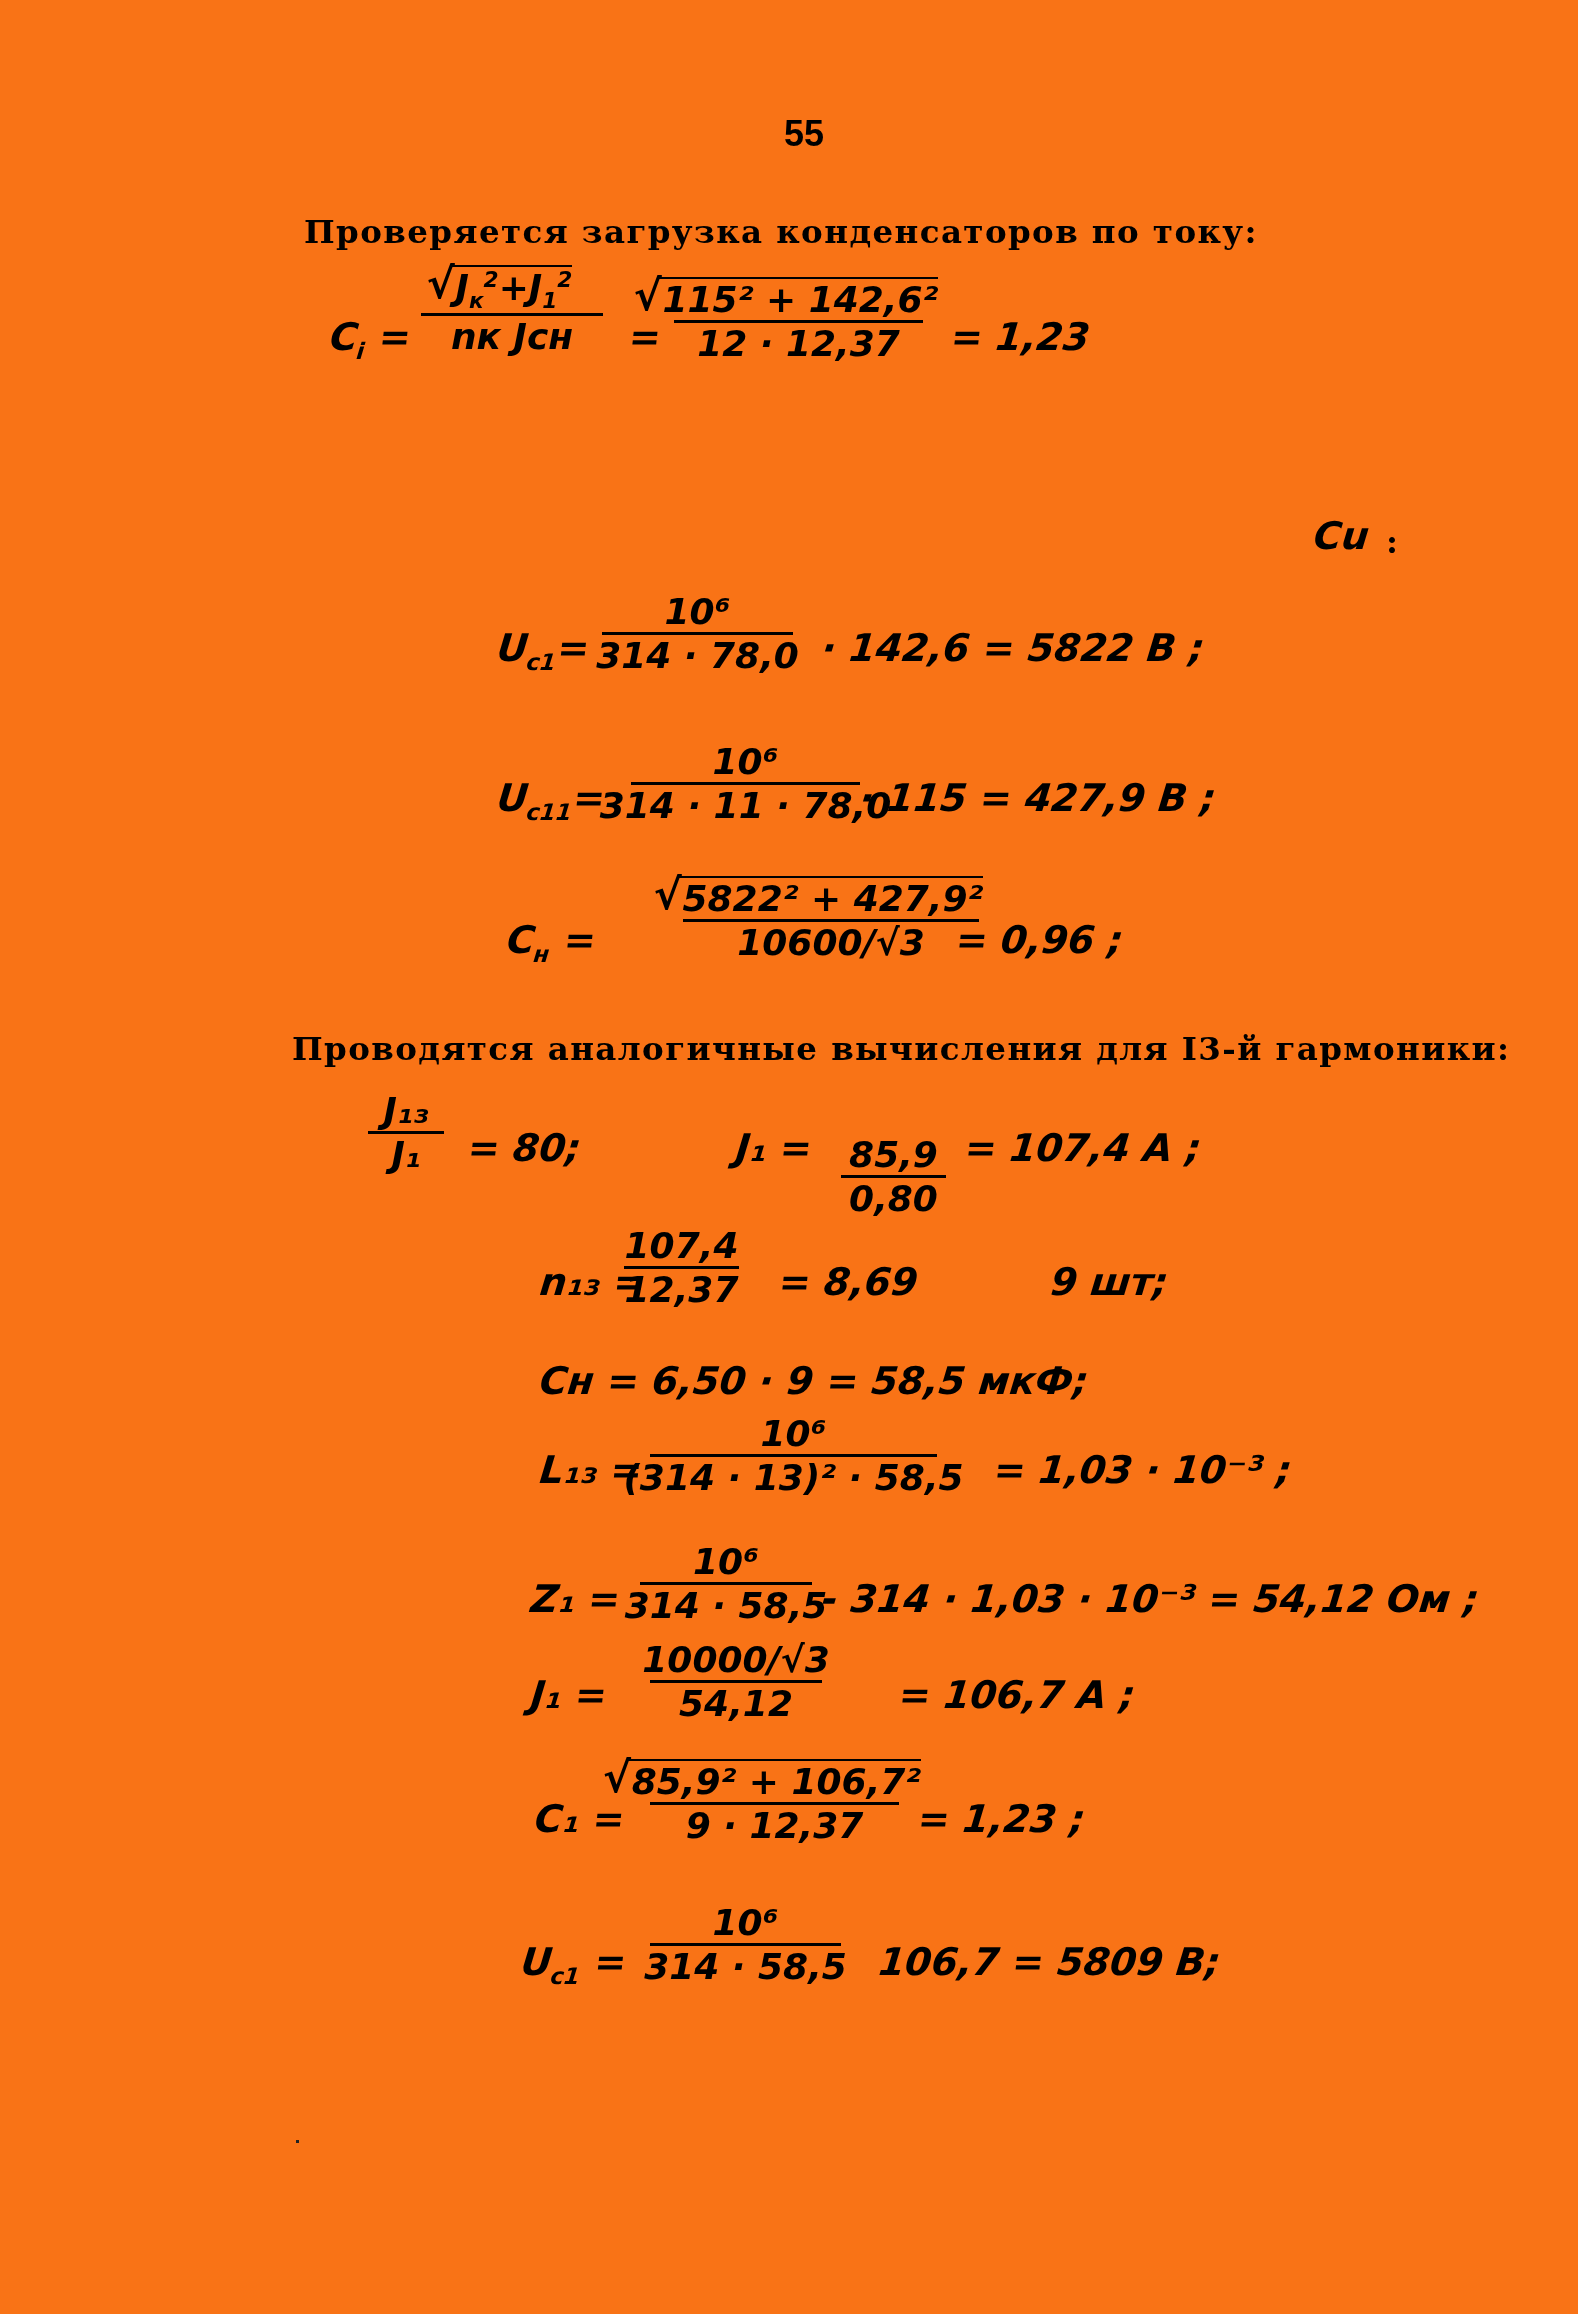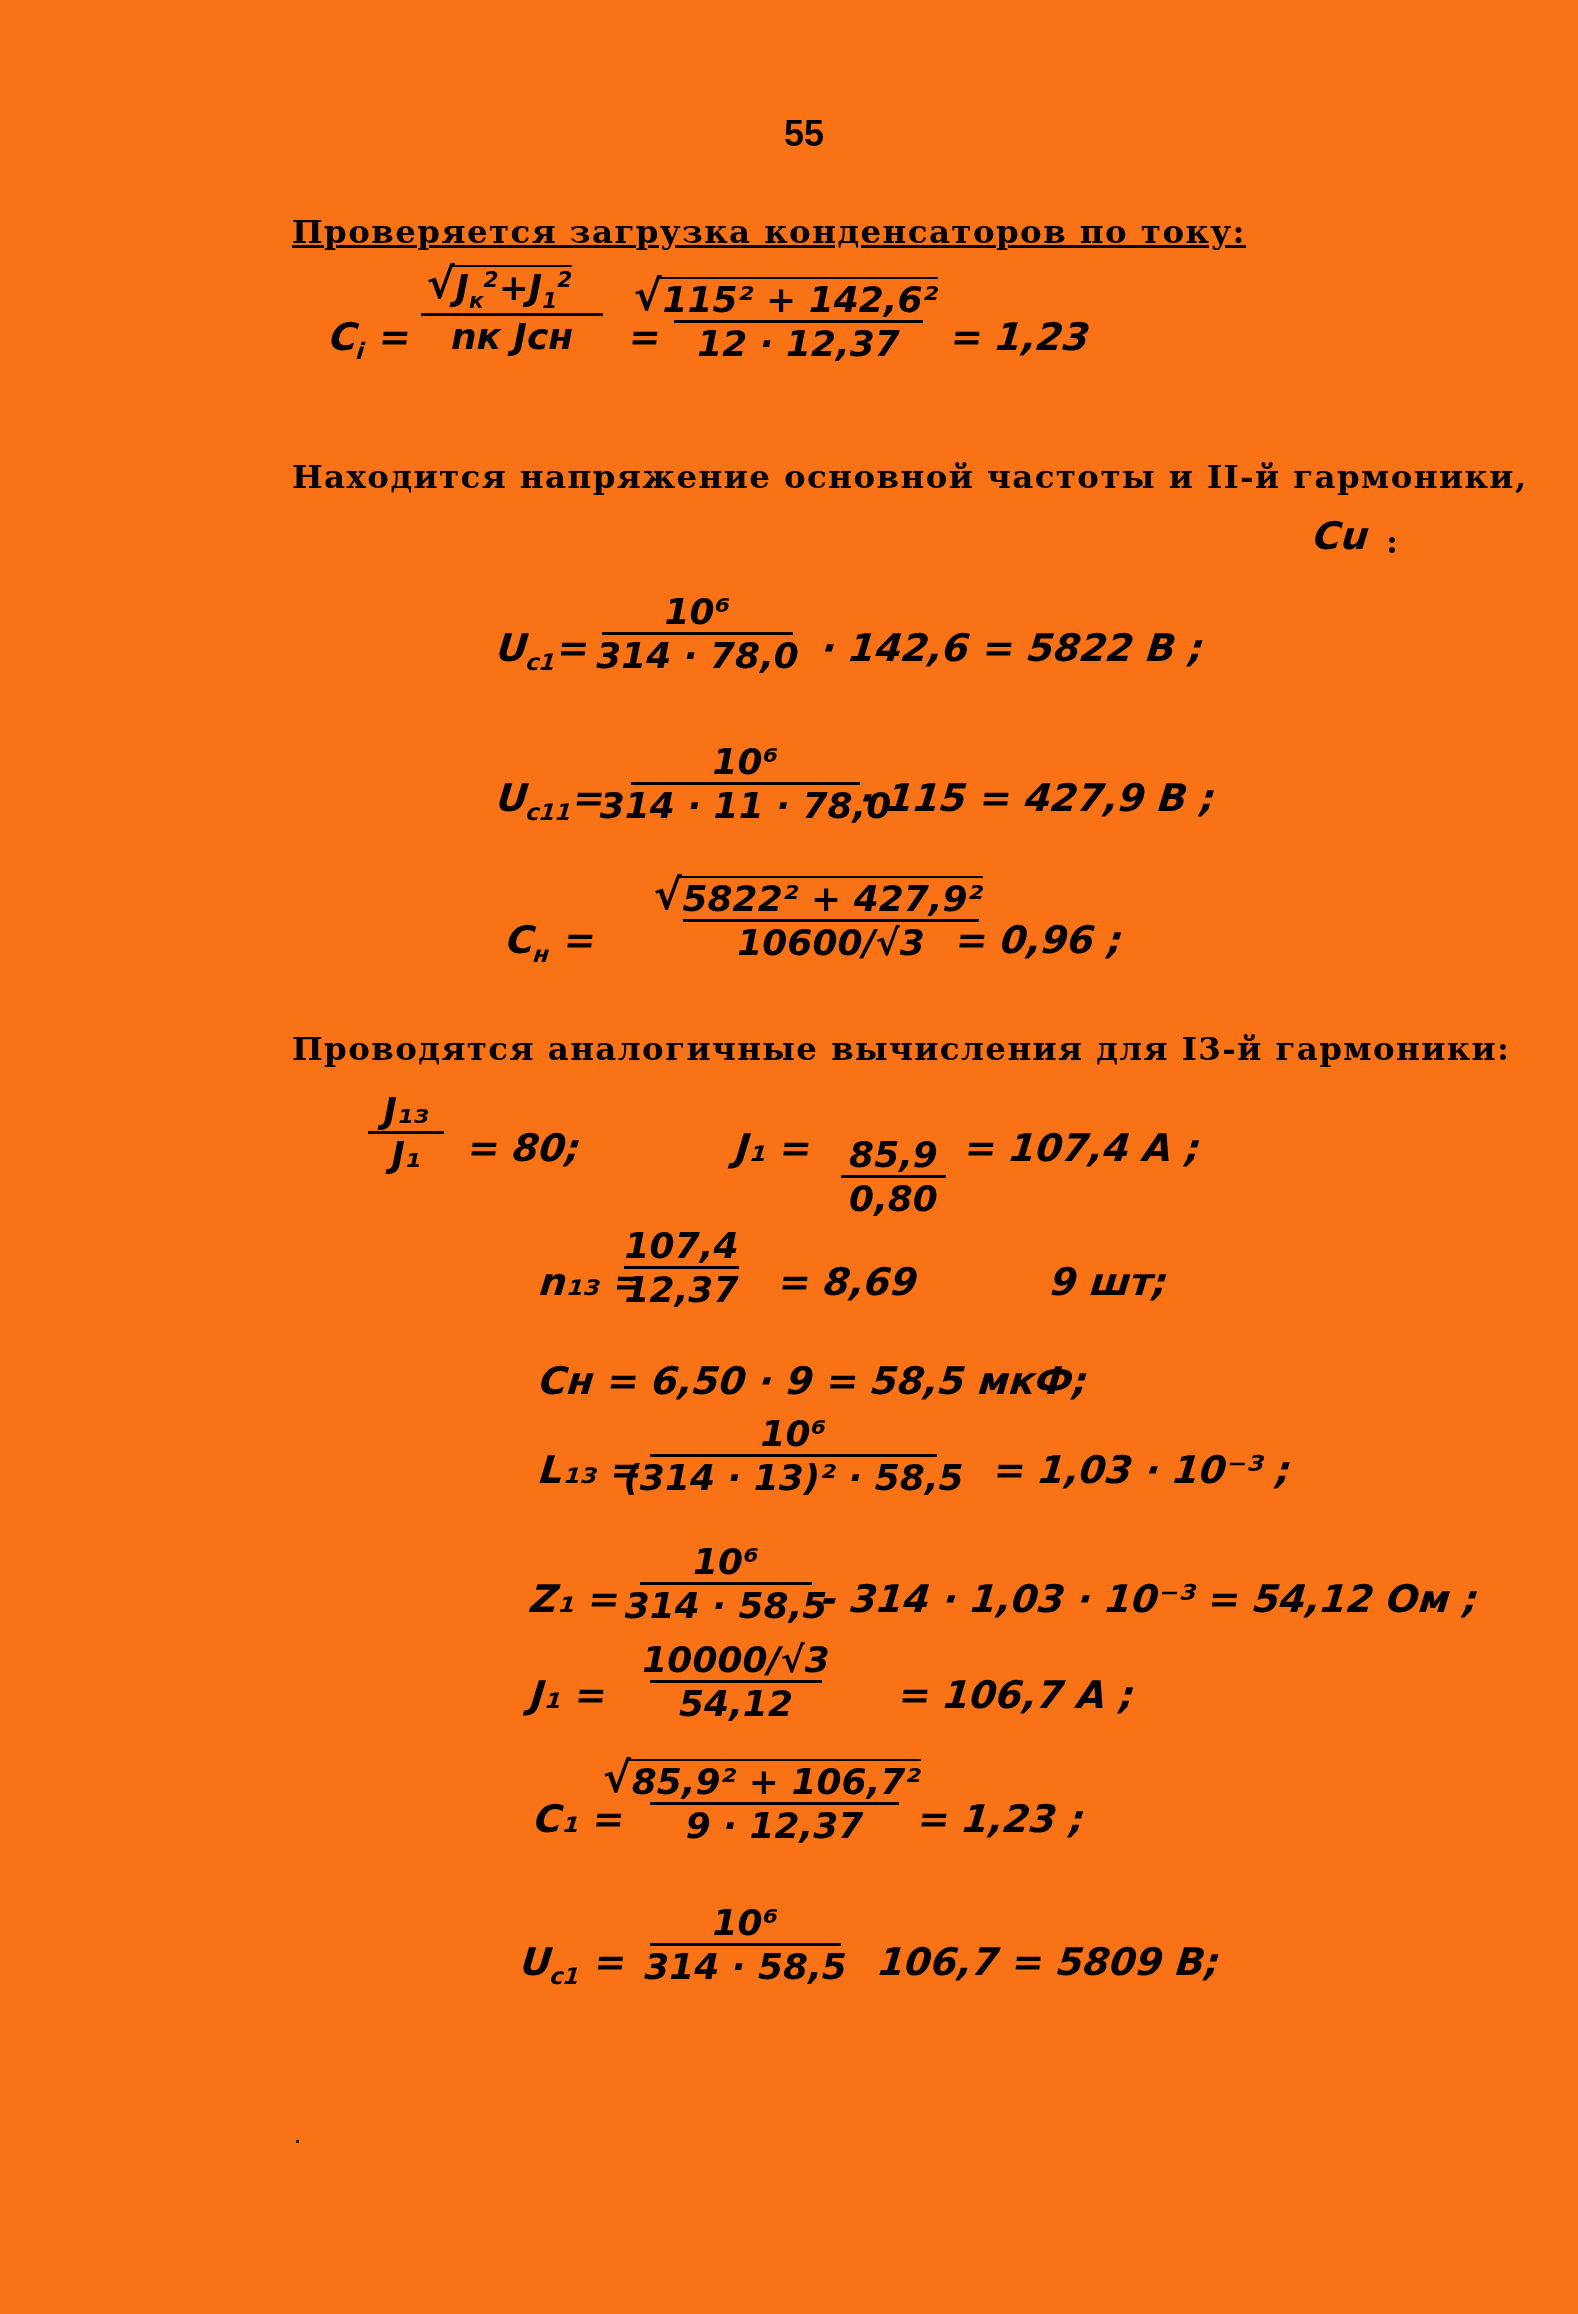--- a/index.html
+++ b/index.html
@@ -16,39 +16,38 @@
   sub, sup { font-size: 60%; }
   .dot { position: absolute; width: 2.9px; height: 2.9px; background: #222; }
 </style>
 </head>
 <body>
 
 <div class="page">
 
   <div class="pnum" style="left:784px; top:113px;">55</div>
 
-  <div class="typed" style="left:292px; top:212px;text-decoration:underline;">Проверяется загрузка конденсаторов по току:</div>
+  <div class="typed" style="left:304px; top:212px;">Проверяется загрузка конденсаторов по току:</div>
 
   <div>
     <div class="hw" style="left:330px; top:315px;"><span>C</span><sub>i</sub> <span>=</span></div>
     <div class="frac" style="left:421px; top:267px; width:182px;">
       <div class="num"><span class="rad">J<sub>к</sub><sup>2</sup>+J<sub>1</sub><sup>2</sup></span></div>
       <div class="bar"></div>
       <div class="den">nк Jсн</div>
     </div>
     <div class="hw" style="left:629px; top:315px;">=</div>
     <div class="frac" style="left:674px; top:279px; width:249px;">
       <div class="num"><span class="rad">115² + 142,6²</span></div>
       <div class="bar"></div>
       <div class="den">12 · 12,37</div>
     </div>
     <div class="hw" style="left:951px; top:315px;"><span>=</span> <span>1,23</span></div>
   </div>
 
-  <div class="typed" style="left:292px; top:457px;">Находится напряжение основной частоты и II-й гармоники,</div>
   <div class="hw" style="left:1314px; top:514px;">Cu</div>
   <div class="typed" style="left:1386px; top:522px;">:</div>
 
   <div>
     <div class="hw" style="left:497px; top:626px;"><span>U</span><sub>c1</sub>=</div>
     <div class="frac" style="left:602px; top:591px; width:191px;">
       <div class="num">10⁶</div>
       <div class="bar"></div>
       <div class="den">314 · 78,0</div>
     </div>

